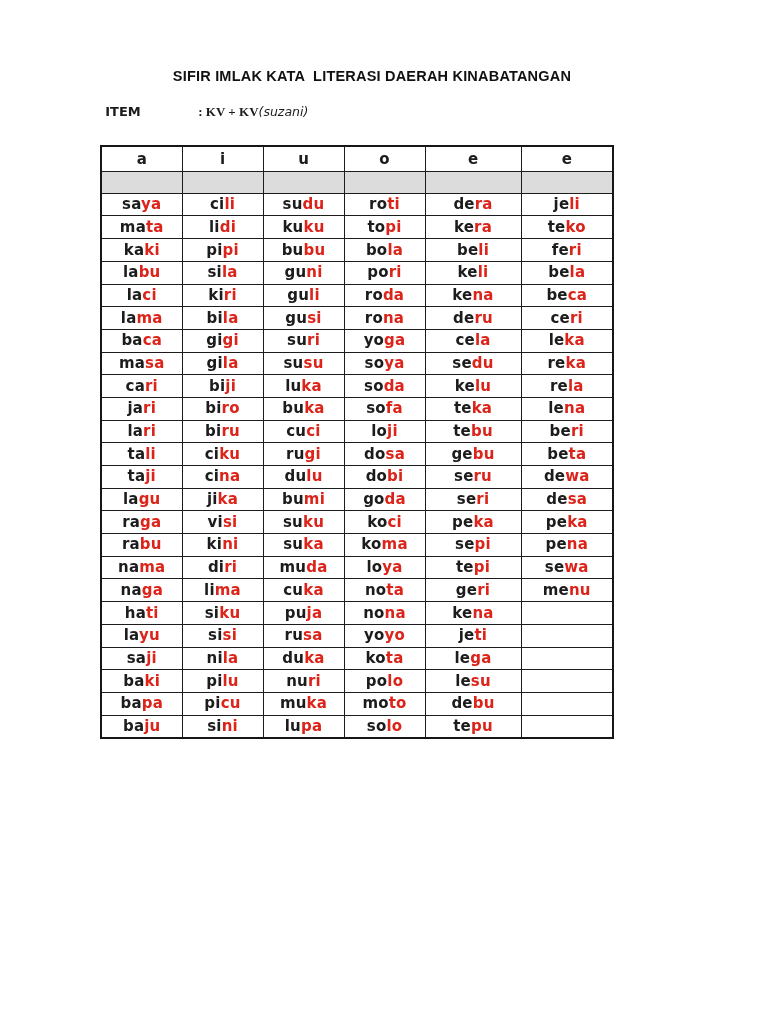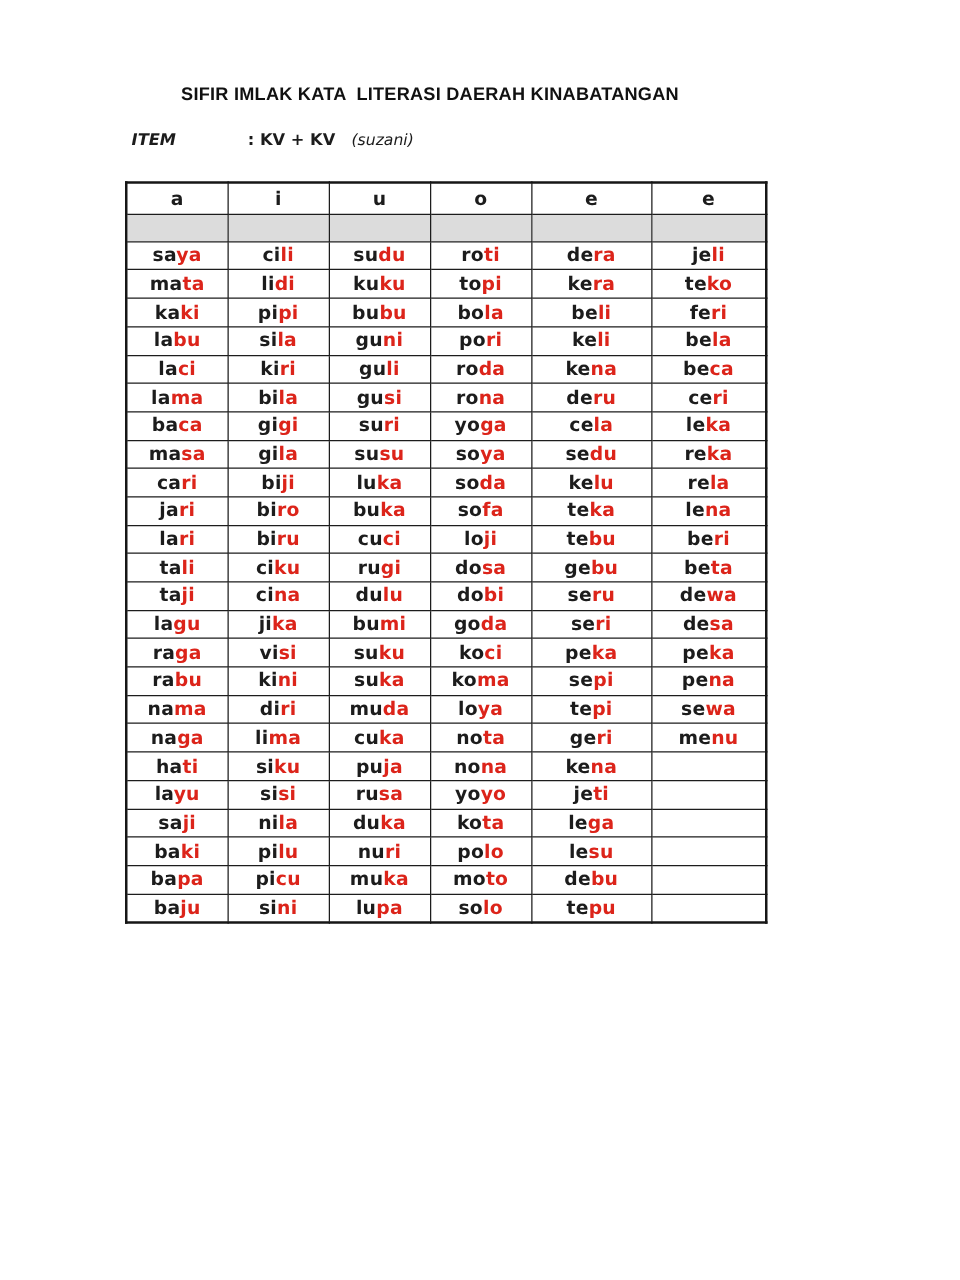--- a/index.html
+++ b/index.html
@@ -7,47 +7,46 @@
     width: 768px;
     height: 1024px;
     background: #ffffff;
     position: relative;
     font-family: "DejaVu Sans", sans-serif;
     color: #1c1c1c;
   }
   .doc-title {
     position: absolute;
     top: 68px;
-    left: 88px;
+    left: 116px;
     width: 512px;
     text-align: center;
     font-family: "Liberation Sans", sans-serif;
     font-weight: bold;
     font-size: 14.5px;
     letter-spacing: 0.2px;
     color: #111;
     white-space: pre;
   }
   .item-line {
     position: absolute;
     top: 89px;
     left: 97px;
     font-size: 13px;
     white-space: pre;
   }
   .item-label {
     display: inline-block;
     width: 93px;
     font-weight: bold;
-    font-style: italic;
   }
   .item-value {
     display: inline-block;
     font-weight: bold;
-    margin-right: 13px;
+    font-family: Liberation Serif, serif;
   }
   .item-note {
     font-weight: normal;
     font-size: 12.5px;
     font-style: italic;
   }
   table.word-table {
     position: absolute;
     top: 145px;
     left: 100px;

